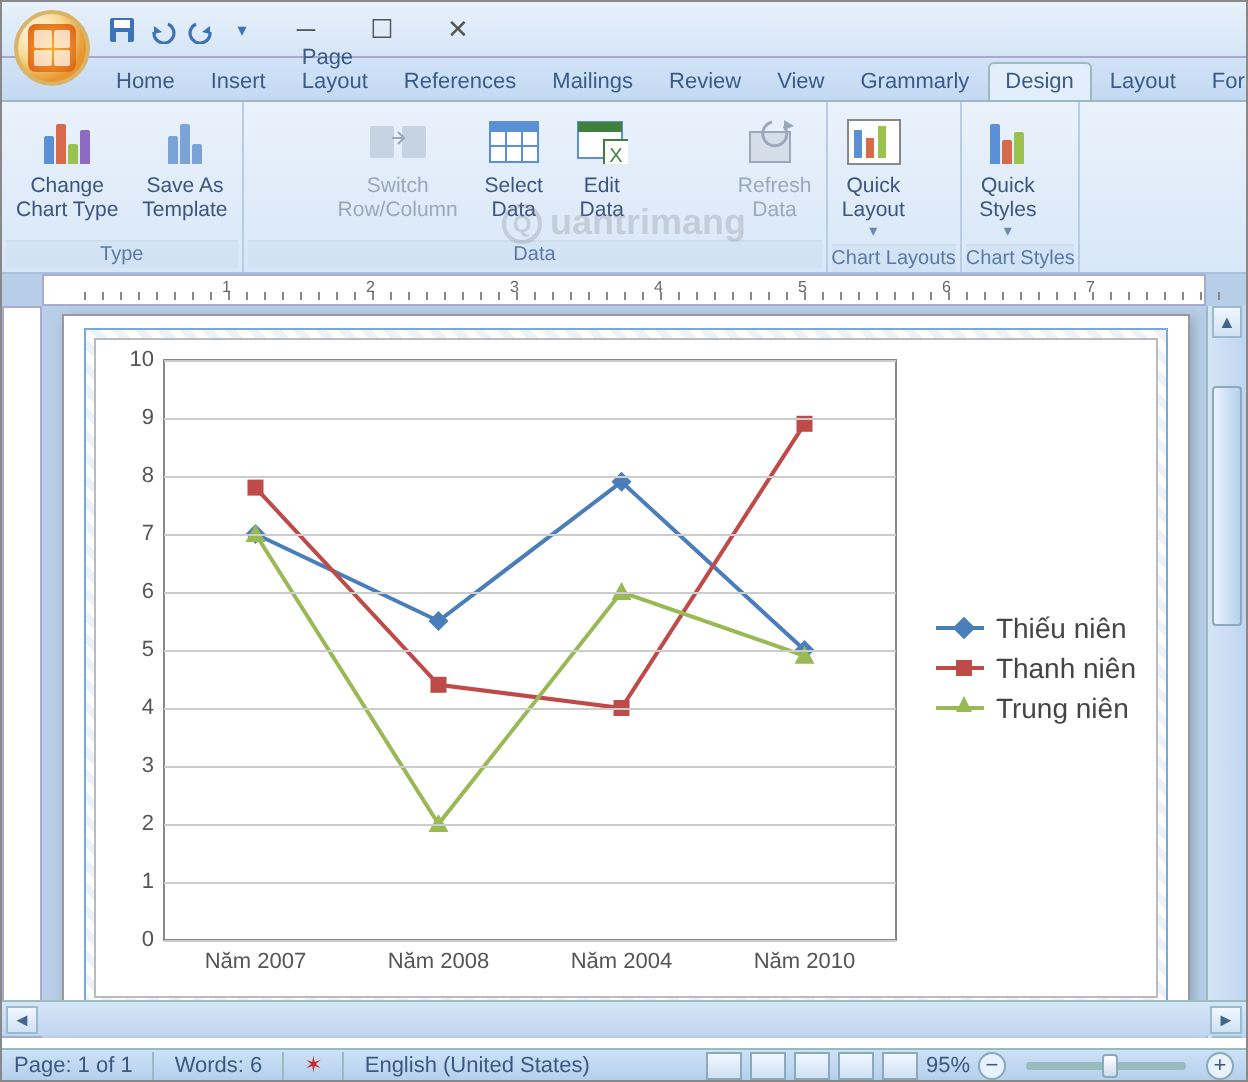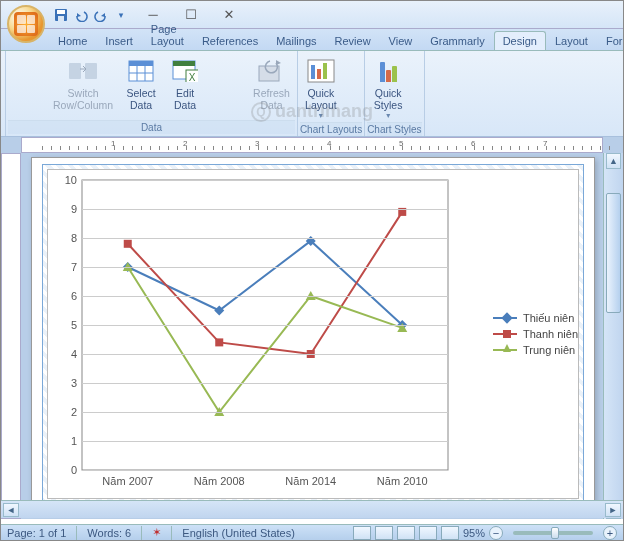--- a/index.html
+++ b/index.html
@@ -43,21 +43,21 @@
     .page { position: absolute; left: 30px; top: 20px; right: 28px; bottom: 8px; background: #fff; border: 1px solid #999; box-shadow: 2px 2px 6px rgba(0,0,0,0.2); }
     .chart-sel { position: absolute; left: 10px; top: 6px; right: 10px; bottom: 6px; border: 1px solid #7aa8d8; background: repeating-linear-gradient(45deg, rgba(122,168,216,0.15) 0 4px, transparent 4px 8px); }
     .chart-inner { position: absolute; inset: 4px; background: #fff; border: 1px solid #bbb; }
 
     
     .plot-area { position: absolute; left: 34px; top: 10px; right: 130px; bottom: 28px; }
     .gridline { position: absolute; left: 0; right: 0; height: 0; border-top: 1px solid #ccc; }
     .ylab { position: absolute; right: 100%; margin-right: 5px; transform: translateY(-50%); font-size: 11px; color: #555; }
     .xlab { position: absolute; top: 100%; margin-top: 5px; transform: translateX(-50%); font-size: 11px; color: #555; white-space: nowrap; }
     svg.lines { position: absolute; inset: 0; overflow: visible; }
-    .legend { position: absolute; right: 0; top: 50%; transform: translateY(-50%); font-size: 11px; color: #444; }
+    .legend { position: absolute; right: 10px; top: 50%; transform: translateY(-50%); font-size: 14px; color: #444; }
     .legend-item { display: flex; align-items: center; gap: 6px; margin: 4px 0; }
     .legend-mark { width: 24px; height: 2px; position: relative; }
     .legend-mark .dot { position: absolute; left: 10px; top: -3px; width: 8px; height: 8px; }
 
     
     .status { position: absolute; bottom: 0; left: 0; right: 0; height: 16px; background: linear-gradient(#cde1f7,#b5cfec); border-top: 1px solid #9bb; display: flex; align-items: center; font-size: 11px; color: #3c5880; padding: 0 6px; gap: 10px; }
     .status .sep { width: 1px; height: 14px; background: #9bb; }
     .status .right { margin-left: auto; display: flex; align-items: center; gap: 4px; }
     .view-btn { width: 18px; height: 14px; border: 1px solid #8ab; background: linear-gradient(#f0f7ff,#d0e2f5); cursor: pointer; }
     .zoom-slider { width: 80px; height: 4px; background: #9bb; position: relative; border-radius: 2px; margin: 0 6px; }
@@ -125,20 +125,46 @@
   <div class="tab">View</div>
   <div class="tab">Grammarly</div>
   <div class="tab active">Design</div>
   <div class="tab">Layout</div>
   <div class="tab">Format</div>
 
 </div>
 
 <div class="ribbon">
   <div class="group">
+    <div class="group-body">
+      <div class="rbtn">
+        <div class="ico">
+          <div class="bars">
+              <div class="bar" style="height:14px;background:#5b8fd6"></div>
+              <div class="bar" style="height:20px;background:#d66a4a"></div>
+              <div class="bar" style="height:10px;background:#9bc24c"></div>
+              <div class="bar" style="height:17px;background:#8d6ac0"></div>
+            </div>
+        </div>
+        <span style="white-space:pre-line">Change
+Chart Type</span>
+      </div>
+      <div class="rbtn">
+        <div class="ico">
+          <div class="bars">
+              <div class="bar" style="height:14px;background:#7aa3d6"></div>
+              <div class="bar" style="height:20px;background:#7aa3d6"></div>
+              <div class="bar" style="height:10px;background:#7aa3d6"></div>
+            </div>
+        </div>
+        <span style="white-space:pre-line">Save As
+Template</span>
+      </div>
+    </div>
+    <div class="group-label">Type</div>
   </div>
 
   <div class="group">
     <div class="group-body">
       <div class="rbtn disabled">
         <div class="ico">
           <svg width="28" height="24">
               <rect x="0" y="4" width="12" height="16" fill="#c5d3e3" rx="1"></rect>
               <rect x="16" y="4" width="12" height="16" fill="#c5d3e3" rx="1"></rect>
               <path d="M11 10 L17 10 M14 7 L17 10 L14 13" stroke="#9aa8bb" fill="none"></path>
@@ -344,21 +370,21 @@
             <div class="gridline" style="top: 87px;"></div>
             <div class="ylab" style="top: 87px;">7</div>
             <div class="gridline" style="top: 58px;"></div>
             <div class="ylab" style="top: 58px;">8</div>
             <div class="gridline" style="top: 29px;"></div>
             <div class="ylab" style="top: 29px;">9</div>
             <div class="gridline" style="top: 0px;"></div>
             <div class="ylab" style="top: 0px;">10</div>
             <div class="xlab" style="left: 45.75px;">Năm 2007</div>
             <div class="xlab" style="left: 137.25px;">Năm 2008</div>
-            <div class="xlab" style="left: 228.75px;">Năm 2014</div>
+            <div class="xlab" style="left: 228.75px;">Năm 2004</div>
             <div class="xlab" style="left: 320.25px;">Năm 2010</div>
           </div>
         <div class="legend">
             <div class="legend-item">
               <div class="legend-mark" style="background: rgb(74, 126, 187);">
                 <div class="dot" style="background: rgb(74, 126, 187); transform: rotate(45deg);"></div>
               </div>
               <span>Thiếu niên</span>
             </div>
             <div class="legend-item">

